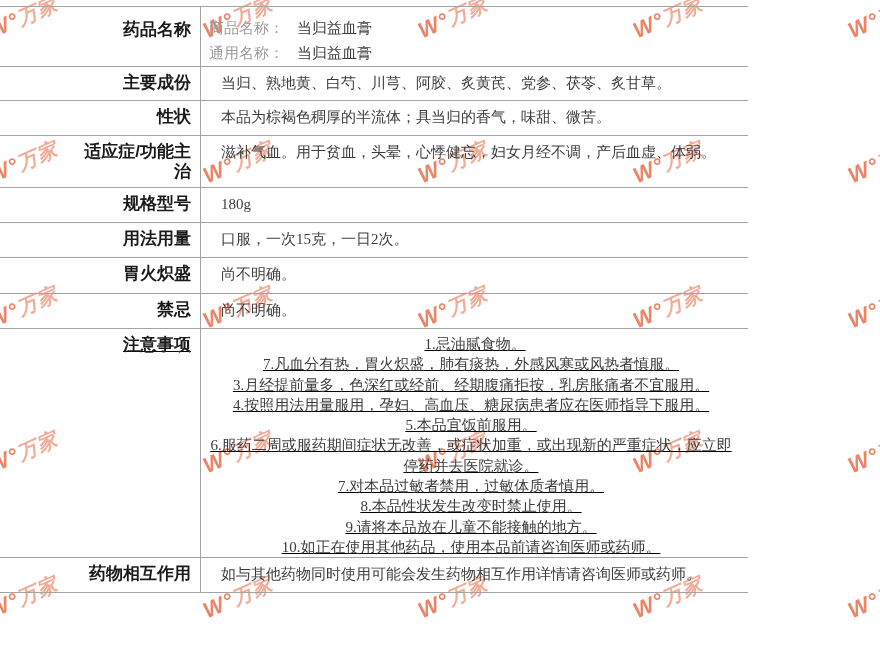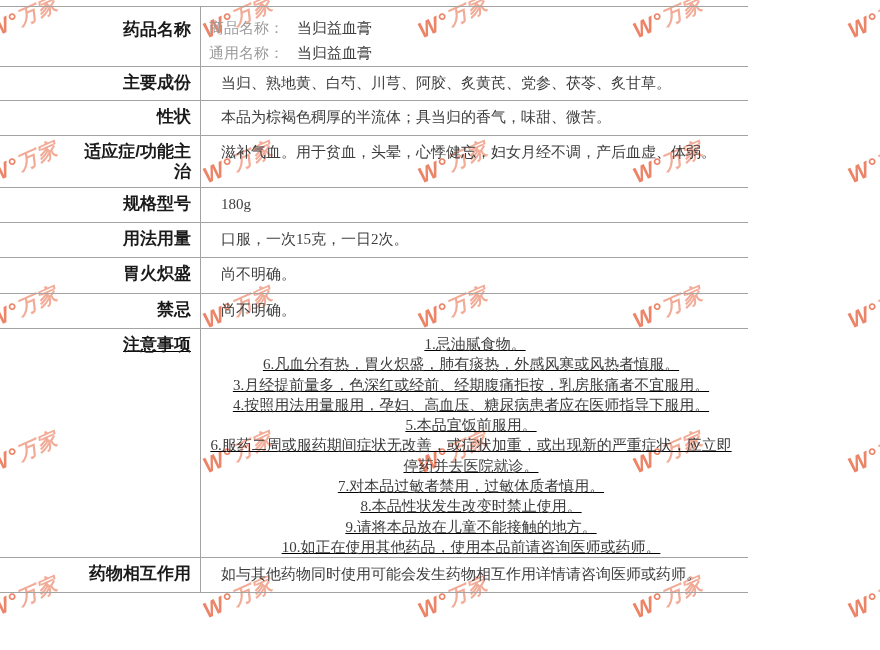--- a/index.html
+++ b/index.html
@@ -134,21 +134,21 @@
 
     <div class="row r8">
       <div class="cell-label">禁忌</div>
       <div class="cell-content">尚不明确。</div>
     </div>
 
     <div class="row r9">
       <div class="cell-label">注意事项</div>
       <div class="cell-content">
         <div class="item">1.忌油腻食物。</div>
-        <div class="item">6.凡血分有热，胃火炽盛，肺有痰热，外感风寒或风热者慎服。</div>
+        <div class="item">7.凡血分有热，胃火炽盛，肺有痰热，外感风寒或风热者慎服。</div>
         <div class="item">3.月经提前量多，色深红或经前、经期腹痛拒按，乳房胀痛者不宜服用。</div>
         <div class="item">4.按照用法用量服用，孕妇、高血压、糖尿病患者应在医师指导下服用。</div>
         <div class="item">5.本品宜饭前服用。</div>
         <div class="item">6.服药二周或服药期间症状无改善，或症状加重，或出现新的严重症状，应立即停药并去医院就诊。</div>
         <div class="item">7.对本品过敏者禁用，过敏体质者慎用。</div>
         <div class="item">8.本品性状发生改变时禁止使用。</div>
         <div class="item">9.请将本品放在儿童不能接触的地方。</div>
         <div class="item">10.如正在使用其他药品，使用本品前请咨询医师或药师。</div>
       </div>
     </div>

